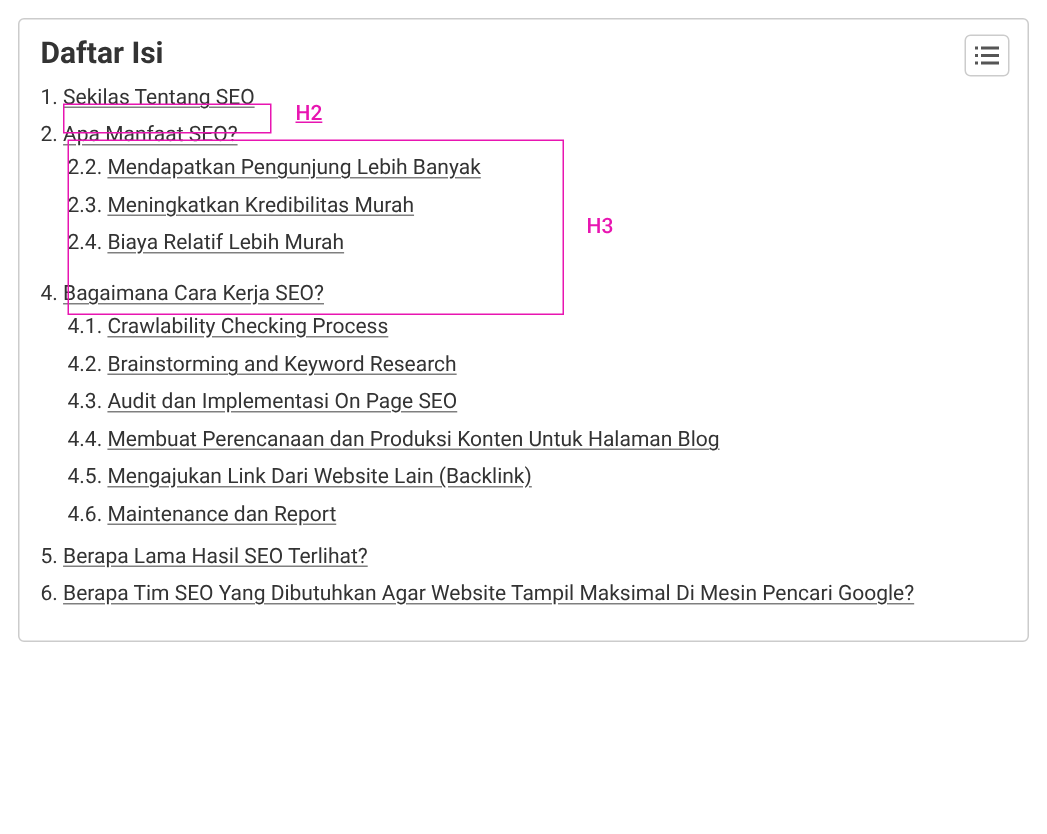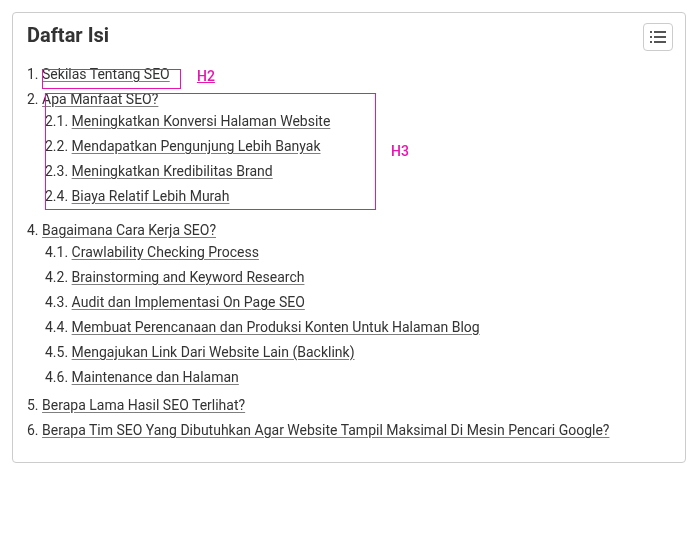--- a/index.html
+++ b/index.html
@@ -14,21 +14,21 @@
     position: relative;
     width: 674px;
     border: 1px solid #ccc;
     border-radius: 4px;
     padding: 10px 14px 14px 14px;
     background: #fff;
   }
   .toc-title {
     font-size: 20px;
     font-weight: 700;
-    margin-bottom: 14px;
+    margin-bottom: 4px;
     color: #333;
   }
   .toggle-btn {
     position: absolute;
     top: 10px;
     right: 12px;
     width: 30px;
     height: 28px;
     border: 1px solid #ccc;
     border-radius: 4px;
@@ -101,37 +101,36 @@
     </span>
   </div>
 
   <ol class="toc-list">
     <li>
       <span class="row"><span class="num">1.</span> <a class="toc-link">Sekilas Tentang SEO</a></span>
     </li>
     <li>
       <span class="row"><span class="num">2.</span> <a class="toc-link">Apa Manfaat SEO?</a></span>
       <ol class="toc-sublist">
-        <li><span class="row"><span class="num">2.1.</span> <a class="toc-link">Meningkatkan Konversi Halaman Website</a></span></li>
         <li><span class="row"><span class="num">2.2.</span> <a class="toc-link">Mendapatkan Pengunjung Lebih Banyak</a></span></li>
-        <li><span class="row"><span class="num">2.3.</span> <a class="toc-link">Meningkatkan Kredibilitas Brand</a></span></li>
+        <li><span class="row"><span class="num">2.3.</span> <a class="toc-link">Meningkatkan Kredibilitas Murah</a></span></li>
         <li><span class="row"><span class="num">2.4.</span> <a class="toc-link">Biaya Relatif Lebih Murah</a></span></li>
       </ol>
     </li>
     <li>
     </li>
     <li>
       <span class="row"><span class="num">4.</span> <a class="toc-link">Bagaimana Cara Kerja SEO?</a></span>
       <ol class="toc-sublist">
         <li><span class="row"><span class="num">4.1.</span> <a class="toc-link">Crawlability Checking Process</a></span></li>
         <li><span class="row"><span class="num">4.2.</span> <a class="toc-link">Brainstorming and Keyword Research</a></span></li>
         <li><span class="row"><span class="num">4.3.</span> <a class="toc-link">Audit dan Implementasi On Page SEO</a></span></li>
         <li><span class="row"><span class="num">4.4.</span> <a class="toc-link">Membuat Perencanaan dan Produksi Konten Untuk Halaman Blog</a></span></li>
         <li><span class="row"><span class="num">4.5.</span> <a class="toc-link">Mengajukan Link Dari Website Lain (Backlink)</a></span></li>
-        <li><span class="row"><span class="num">4.6.</span> <a class="toc-link">Maintenance dan Halaman</a></span></li>
+        <li><span class="row"><span class="num">4.6.</span> <a class="toc-link">Maintenance dan Report</a></span></li>
       </ol>
     </li>
     <li>
       <span class="row"><span class="num">5.</span> <a class="toc-link">Berapa Lama Hasil SEO Terlihat?</a></span>
     </li>
     <li>
       <span class="row"><span class="num">6.</span> <a class="toc-link">Berapa Tim SEO Yang Dibutuhkan Agar Website Tampil Maksimal Di Mesin Pencari Google?</a></span>
     </li>
     <li>
       

